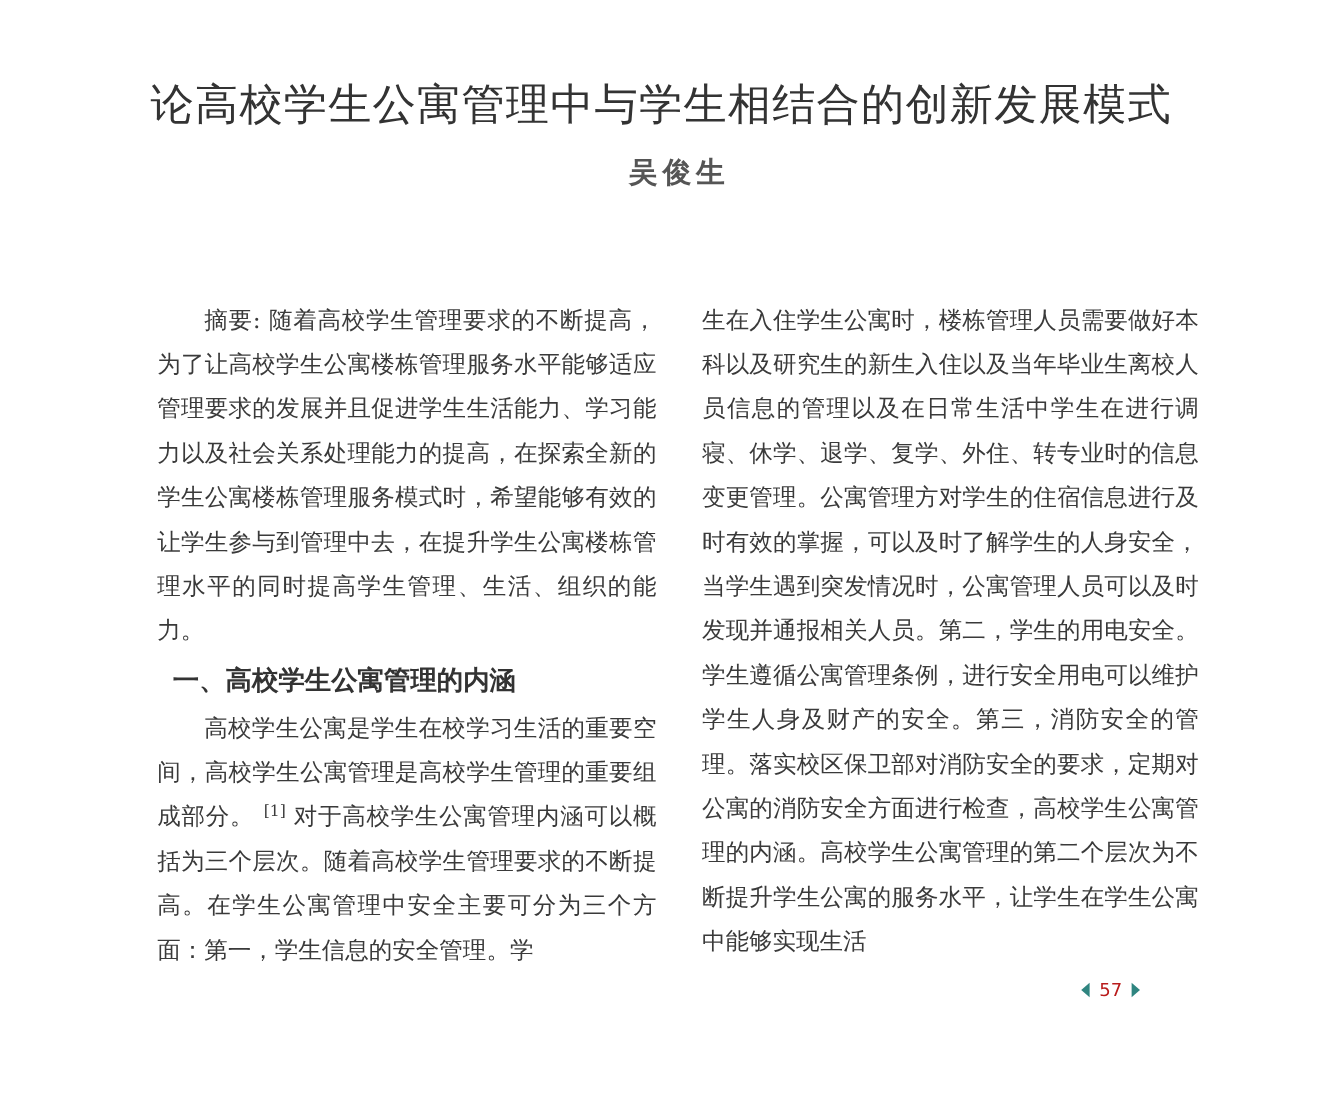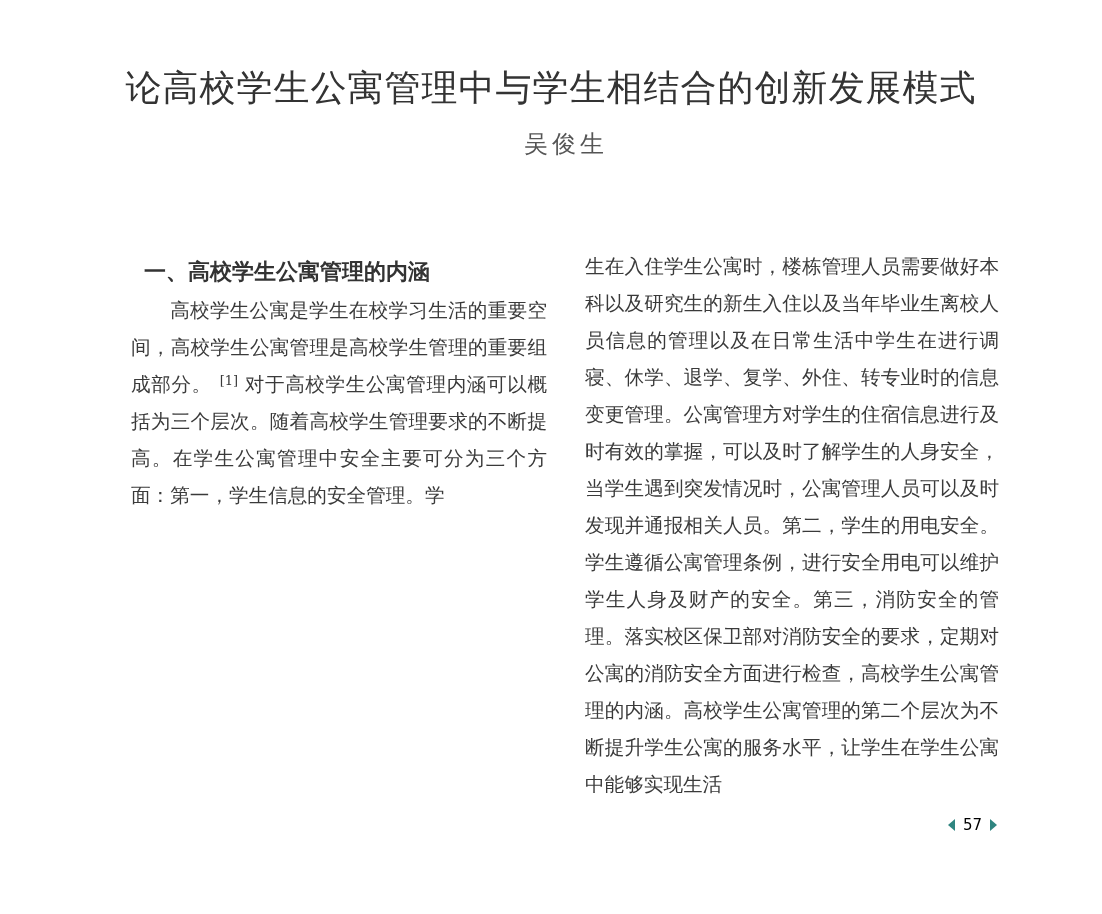--- a/index.html
+++ b/index.html
@@ -7,57 +7,58 @@
     .title {
       position: absolute; left: 0; right: 0; top: 64px;
       text-align: center; font-family: "DejaVu Sans", sans-serif;
       font-size: 36px; font-weight: normal; color: #333333; letter-spacing: 1px;
       line-height: 48px;
     }
     .author {
       position: absolute; left: 0; right: 0; top: 126px; padding-left: 30px;
       text-align: center; font-family: "DejaVu Sans", sans-serif;
       font-size: 24px; color: #555555; letter-spacing: 4px; line-height: 36px;
-      font-weight: 400;
+      font-weight: 700;
     }
     .col {
       position: absolute; top: 248px; width: 416px;
       font-family: "DejaVu Serif", serif; font-size: 19.6px; line-height: 37px;
       color: #3a3a3a; text-align: justify;
     }
     .col-left { left: 131px; }
     .col-right { left: 585px; width: 414px; }
     .para { margin: 0; }
     .indent { text-indent: 2em; }
     .section-heading {
       font-family: "DejaVu Sans", sans-serif; font-size: 22px; color: #333333;
       line-height: 40px; margin: 4px 0 0 13px;
     }
     sup.cite { font-size: 13px; vertical-align: top; position: relative; top: -4px; margin: 0 6px 0 8px; }
     .pager {
-      position: absolute; left: 948px; top: 813px; height: 24px;
+      position: absolute; left: 901px; top: 813px; height: 24px;
       display: flex; align-items: center; gap: 8px;
-      font-family: "DejaVu Sans", sans-serif; font-size: 15px; color: #000000;
+      font-family: "DejaVu Sans", sans-serif; font-size: 15px; color: #b91c1c;
     }
     .arrow-left {
       width: 0; height: 0; border-top: 6px solid transparent; border-bottom: 6px solid transparent;
       border-right: 7px solid #2f8580; cursor: pointer;
     }
     .arrow-right {
       width: 0; height: 0; border-top: 6px solid transparent; border-bottom: 6px solid transparent;
       border-left: 7px solid #2f8580; cursor: pointer;
     }
   </style>
 </head>
 <body>
 
 <div class="title">论高校学生公寓管理中与学生相结合的创新发展模式</div>
 <div class="author">吴俊生</div>
 
 <div class="col col-left">
+  <p class="para indent">摘要: 随着高校学生管理要求的不断提高，为了让高校学生公寓楼栋管理服务水平能够适应管理要求的发展并且促进学生生活能力、学习能力以及社会关系处理能力的提高，在探索全新的学生公寓楼栋管理服务模式时，希望能够有效的让学生参与到管理中去，在提升学生公寓楼栋管理水平的同时提高学生管理、生活、组织的能力。</p>
   <h2 class="section-heading">一、高校学生公寓管理的内涵</h2>
   <p class="para indent"><span>高校学生公寓是学生在校学习生活的重要空间，高校学生公寓管理是高校学生管理的重要组成部分。</span><sup class="cite">[1]</sup><span>对于高校学生公寓管理内涵可以概括为三个层次。随着高校学生管理要求的不断提高。在学生公寓管理中安全主要可分为三个方面：第一，学生信息的安全管理。学</span></p>
 </div>
 
 <div class="col col-right">
   <p class="para">生在入住学生公寓时，楼栋管理人员需要做好本科以及研究生的新生入住以及当年毕业生离校人员信息的管理以及在日常生活中学生在进行调寝、休学、退学、复学、外住、转专业时的信息变更管理。公寓管理方对学生的住宿信息进行及时有效的掌握，可以及时了解学生的人身安全，当学生遇到突发情况时，公寓管理人员可以及时发现并通报相关人员。第二，学生的用电安全。学生遵循公寓管理条例，进行安全用电可以维护学生人身及财产的安全。第三，消防安全的管理。落实校区保卫部对消防安全的要求，定期对公寓的消防安全方面进行检查，高校学生公寓管理的内涵。高校学生公寓管理的第二个层次为不断提升学生公寓的服务水平，让学生在学生公寓中能够实现生活</p>
 </div>
 
 <div class="pager">
   <span class="arrow-left"></span>

